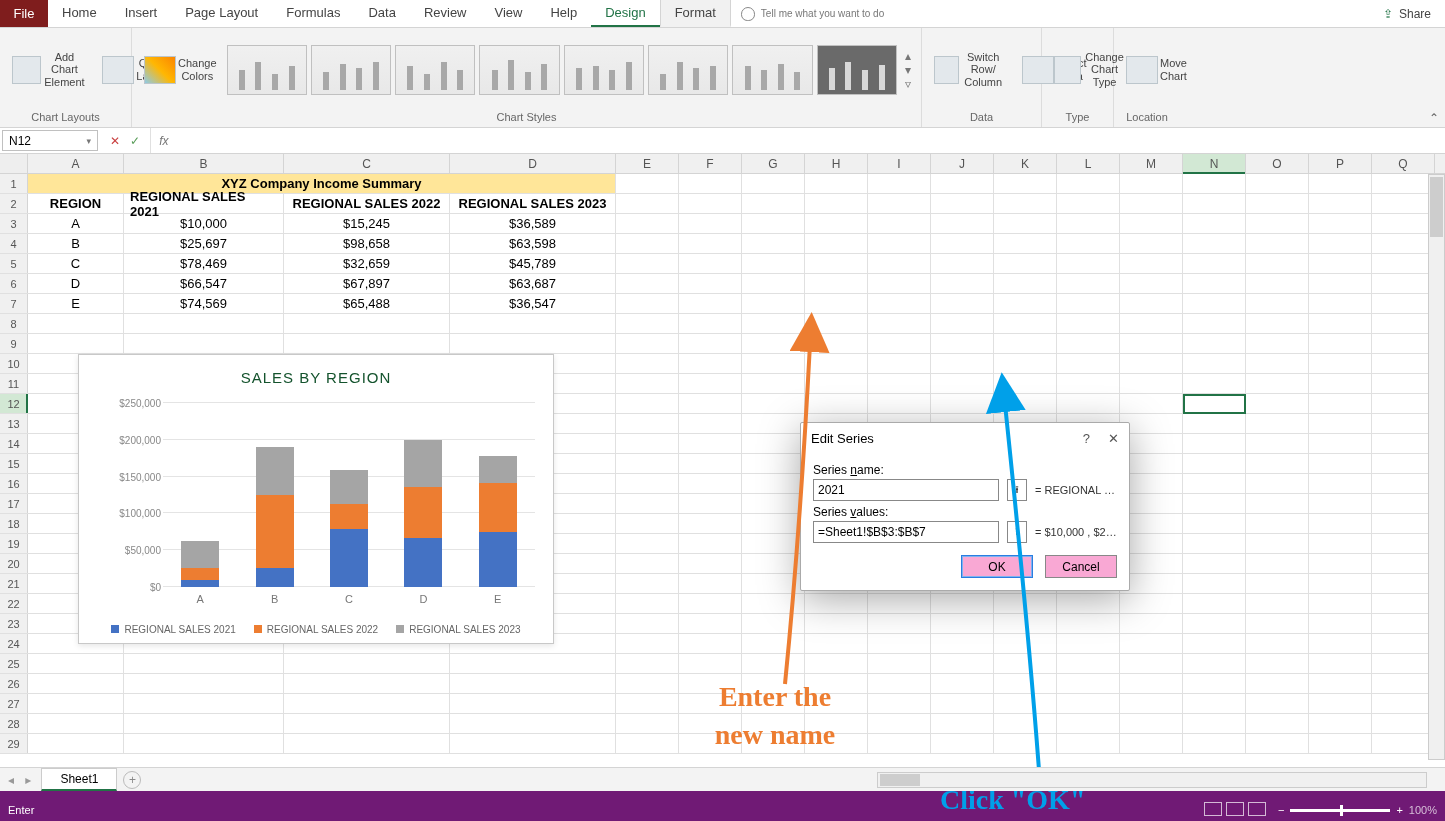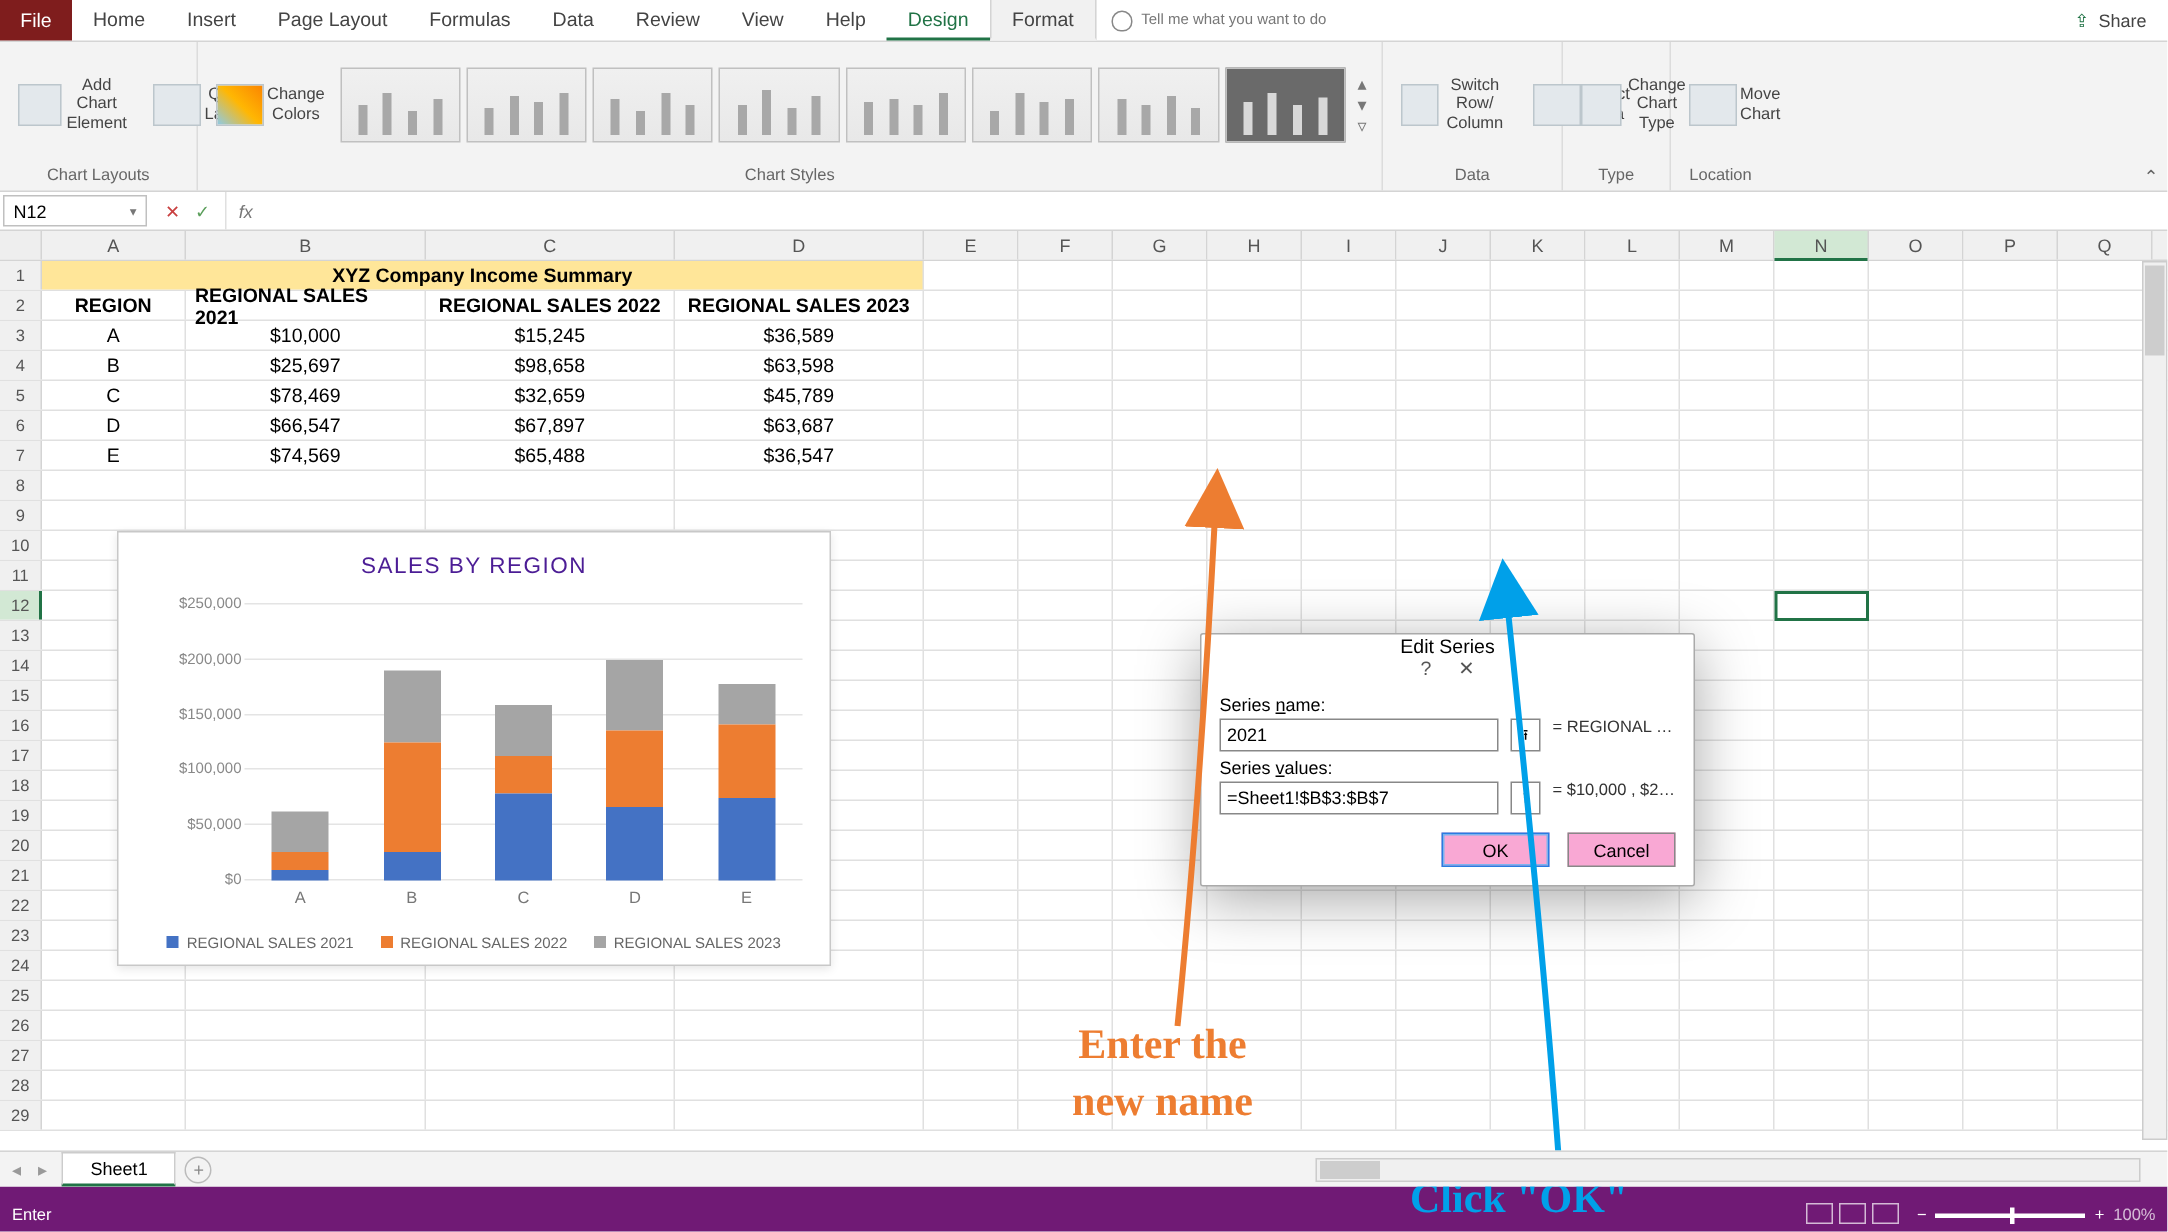--- a/index.html
+++ b/index.html
@@ -54,40 +54,40 @@
   
   
   .cA{width:96px;} .cB{width:160px;} .cC{width:166px;} .cD{width:166px;}
   .cE,.cF,.cG,.cH,.cI,.cJ,.cK,.cL,.cM,.cN,.cO,.cP,.cQ{width:63px;}
   
   
   .selbox { position:absolute; border:2px solid #217346; pointer-events:none;}
   
   
   .chartembed { position:absolute; left:78px; top:200px; width:476px; height:290px; background:#fff; border:1px solid #c8c8c8; box-shadow:0 2px 6px rgba(0,0,0,.1);}
-  .chartembed .ctitle{ text-align:center; color:#4c1d95; font-size:15px; letter-spacing:1px; padding:14px 0 8px;}
+  .chartembed .ctitle{ text-align:center; color:#14532d; font-size:15px; letter-spacing:1px; padding:14px 0 8px;}
   .plot { position:absolute; left:84px; right:18px; top:48px; bottom:56px;}
   .yaxis { position:absolute; left:32px; top:48px; bottom:56px; width:50px; text-align:right; font-size:10px; color:#888;}
   .yaxis div{ position:absolute; right:0; transform:translateY(-50%); }
   .grid-hline{ position:absolute; left:0; right:0; height:1px; background:#e4e4e4;}
   .bars { position:absolute; inset:0; display:flex; justify-content:space-around; align-items:flex-end;}
   .barcol{ width:38px; display:flex; flex-direction:column-reverse; position:relative;}
   .barcol .lab{ position:absolute; top:100%; left:50%; transform:translateX(-50%); margin-top:6px; font-size:11px; color:#777;}
   .seg1{background:#4472c4;} .seg2{background:#ed7d31;} .seg3{background:#a5a5a5;}
   .legend{ position:absolute; bottom:8px; left:0; right:0; display:flex; justify-content:center; gap:18px; font-size:10px; color:#666;}
   .legend .sw{width:8px;height:8px;display:inline-block;margin-right:5px;}
   
   
   .dialog { position:absolute; left:800px; top:268px; width:330px; background:#fff; border:1px solid #aaa; box-shadow:0 8px 40px rgba(0,0,0,.35); border-radius:2px;}
-  .dialog .dt{ height:30px; display:flex; align-items:center; padding:0 10px; font-size:13px; justify-content:space-between;flex-direction:column;}
+  .dialog .dt{ height:30px; display:flex; align-items:center; padding:0 10px; font-size:13px; justify-content:space-between;}
   .dialog .dt .r{display:flex; gap:18px; color:#555;}
   .dialog .body{ padding:6px 12px 12px;}
   .dialog label{ font-size:12px; display:block; margin:4px 0 2px;}
   .dialog .u{text-decoration:underline;}
-  .dialog .inrow{display:flex; align-items:flex-start; gap:8px;}
+  .dialog .inrow{display:flex; align-items:center; gap:8px;}
   .dialog .inp{ flex:0 0 186px; height:22px; border:1px solid #888; padding:0 4px; font-size:12px;}
   .dialog .pick{ width:20px; height:22px; border:1px solid #888; display:flex; align-items:center; justify-content:center; font-size:10px;}
   .dialog .prev{ font-size:11px; color:#333; white-space:nowrap; overflow:hidden; text-overflow:ellipsis; flex:1;}
   .dialog .btns{ display:flex; justify-content:flex-end; gap:12px; margin-top:12px;}
   .dialog .btn{ width:72px; height:23px; border:1px solid #888; background:#f9a8d4; font-size:12px;}
   .dialog .btn.ok{ border:1px solid #2a7de1; box-shadow:0 0 0 1px #7eb3ef inset;}
   
   
   .annot{ position:absolute; font-family:'Segoe Script','Comic Sans MS',cursive; font-weight:bold;}
   .annot.orange{ color:#ed7d31; font-size:28px; left:670px; top:524px; line-height:1.35; text-align:center; width:210px;}

